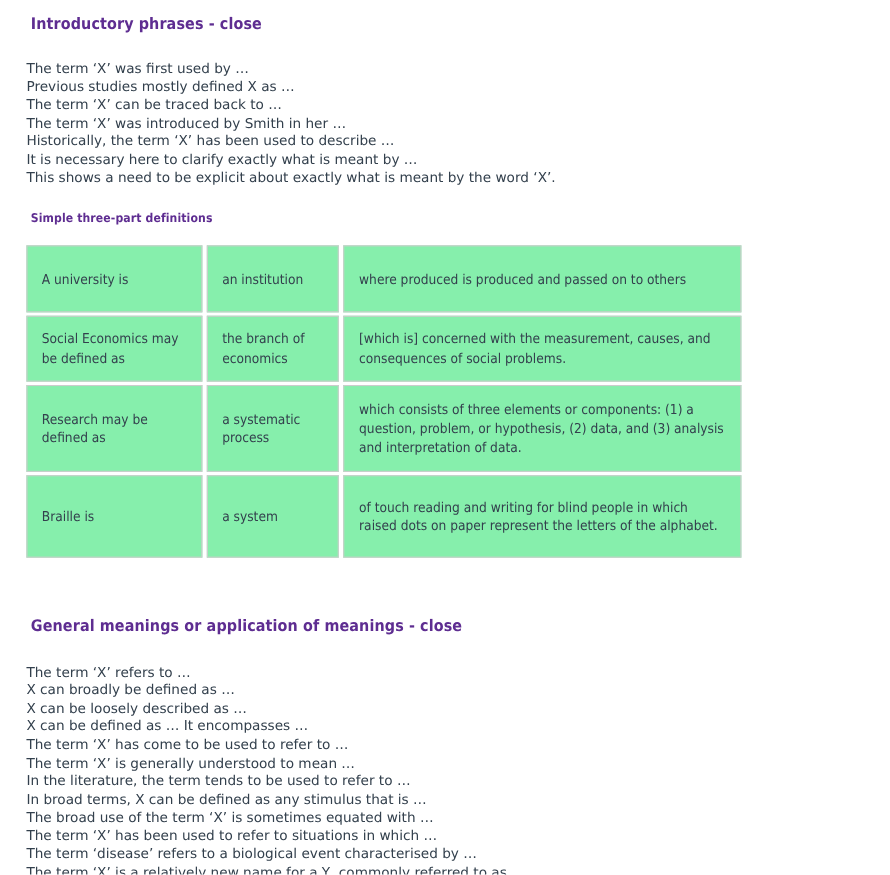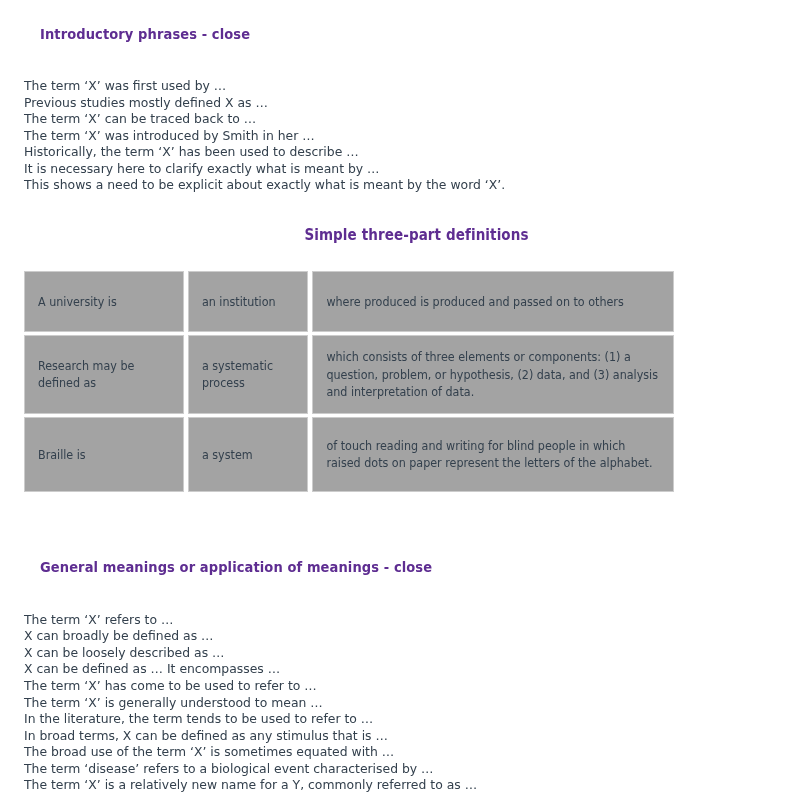--- a/index.html
+++ b/index.html
@@ -22,31 +22,30 @@
     box-sizing: border-box;
     padding: 0 0 0 24px;
   }
 
   
   .section-heading {
     color: #5e2d91;
     font-family: "DejaVu Sans Condensed", "Liberation Sans Narrow", "Liberation Sans", sans-serif;
     font-weight: bold;
     letter-spacing: 0.1px;
-    margin: 16px;
+    margin: 4px;
     padding: 0;
   }
   .heading-lg {
     font-size: 14.5px;
     line-height: 18px;
   }
   .heading-sm {
-    font-size: 15px;
+    font-size: 11px;
     line-height: 16px;
-    text-align: center;
   }
 
   
   .phrase-block {
     margin: 0;
     padding: 0;
     list-style: none;
   }
   .phrase-line {
     font-size: 12.4px;
@@ -66,21 +65,21 @@
   
   .definitions-table {
     border-collapse: separate;
     border-spacing: 4px 3px;
     margin-left: -4px;
     width: 658px;
     table-layout: fixed;
   }
   .definitions-table td {
     border: 1px solid #cccccc;
-    background: #a3a3a3;
+    background: #86efac;
     vertical-align: middle;
     font-family: "DejaVu Sans Condensed", "Liberation Sans Narrow", "Liberation Sans", sans-serif;
     font-size: 12.4px;
     line-height: 17.5px;
     color: #33404d;
     padding: 10px 12px 10px 13px;
   }
   .col-subject  { width: 146px; }
   .col-verb     { width: 110px; }
   .col-detail   { width: 330px; }
@@ -122,20 +121,25 @@
       <col class="col-subject">
       <col class="col-verb">
       <col class="col-detail">
     </colgroup>
     <tbody>
       <tr class="row-h1">
         <td>A university is</td>
         <td>an institution</td>
         <td>where produced is produced and passed on to others</td>
       </tr>
+      <tr class="row-h2">
+        <td>Social Economics may be defined as</td>
+        <td>the branch of economics</td>
+        <td>[which is] concerned with the measurement, causes, and consequences of social problems.</td>
+      </tr>
       <tr class="row-h3">
         <td>Research may be defined as</td>
         <td>a systematic process</td>
         <td>which consists of three elements or components: (1) a question, problem, or hypothesis, (2) data, and (3) analysis and interpretation of data.</td>
       </tr>
       <tr class="row-h4">
         <td>Braille is</td>
         <td>a system</td>
         <td>of touch reading and writing for blind people in which raised dots on paper represent the letters of the alphabet.</td>
       </tr>
@@ -151,18 +155,19 @@
   <div class="phrase-block">
     <div class="phrase-line">The term ‘X’ refers to …</div>
     <div class="phrase-line">X can broadly be defined as …</div>
     <div class="phrase-line">X can be loosely described as …</div>
     <div class="phrase-line">X can be defined as … It encompasses …</div>
     <div class="phrase-line">The term ‘X’ has come to be used to refer to …</div>
     <div class="phrase-line">The term ‘X’ is generally understood to mean …</div>
     <div class="phrase-line">In the literature, the term tends to be used to refer to …</div>
     <div class="phrase-line">In broad terms, X can be defined as any stimulus that is …</div>
     <div class="phrase-line">The broad use of the term ‘X’ is sometimes equated with …</div>
+    <div class="phrase-line">The term ‘X’ has been used to refer to situations in which …</div>
     <div class="phrase-line">The term ‘disease’ refers to a biological event characterised by …</div>
     <div class="phrase-line">The term ‘X’ is a relatively new name for a Y, commonly referred to as …</div>
 
   </div>
 
 </div>
 
 </body></html>

